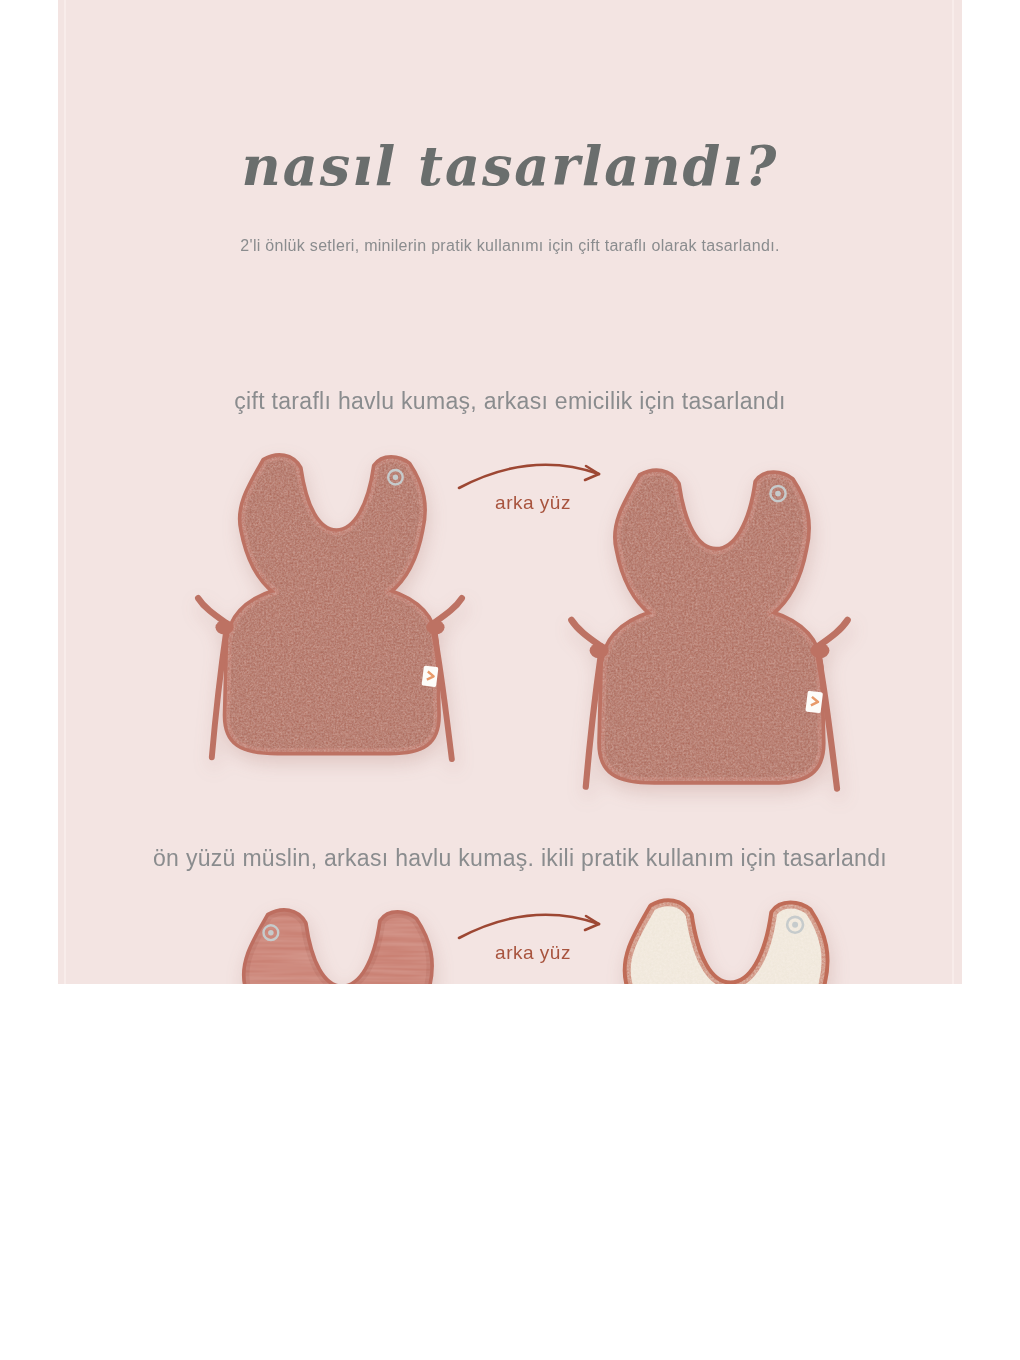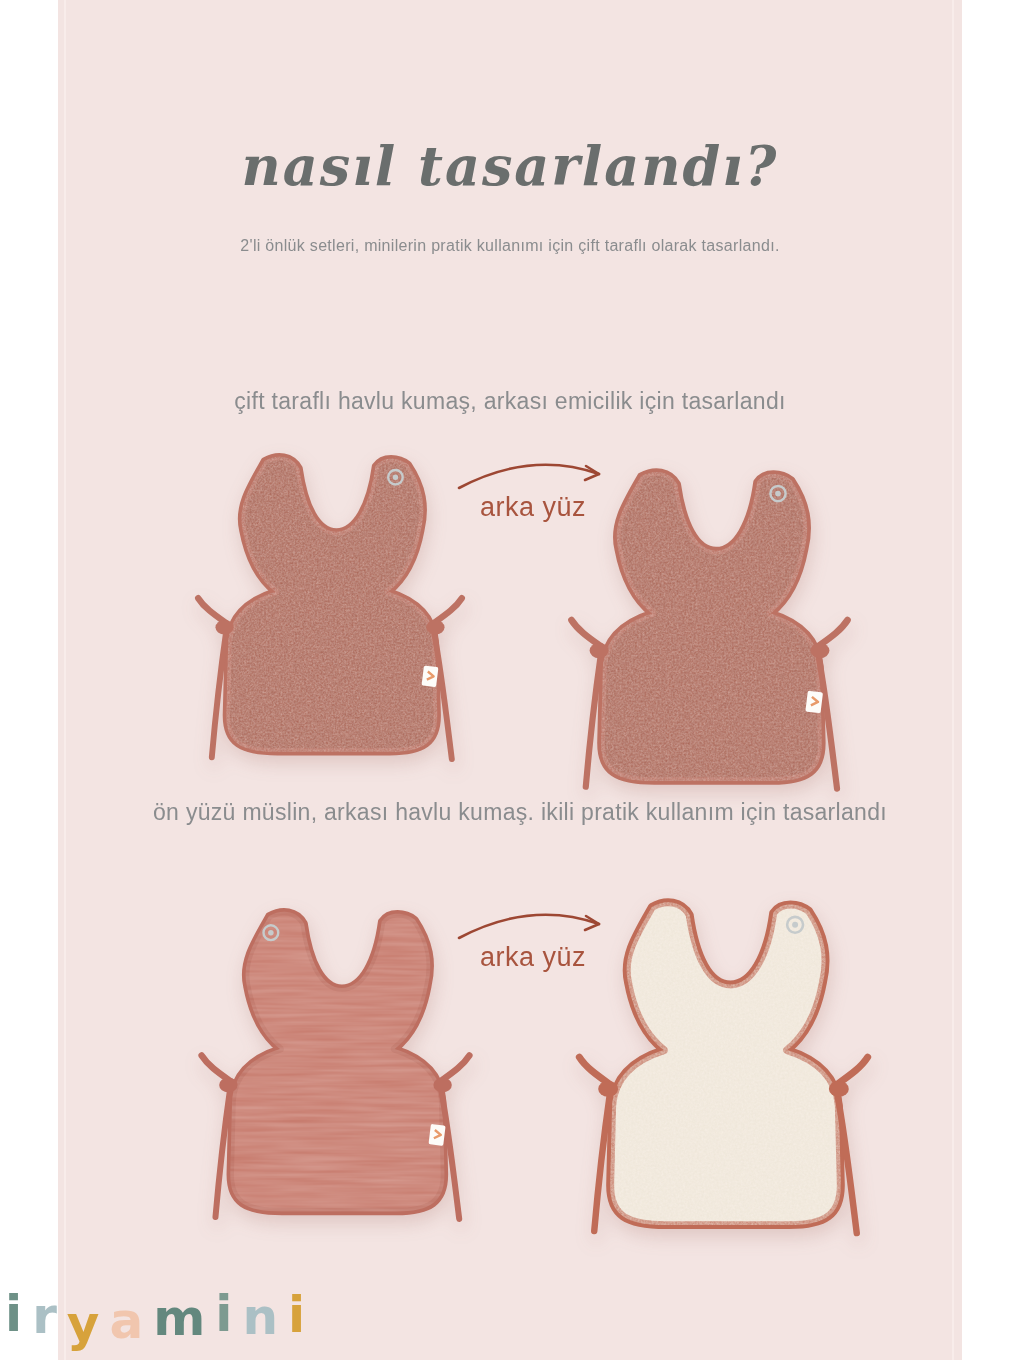--- a/index.html
+++ b/index.html
@@ -1,40 +1,40 @@
 <!DOCTYPE html>
 <html><head>
 <meta charset="utf-8">
 <style>
   html,body{margin:0;padding:0;}
   body{font-family:"Liberation Sans",sans-serif;}
-  .page{position:relative;width:1020px;height:1360px;background:var(--margin,#fff);overflow:hidden;}
+  .page{position:relative;width:1020px;height:984px;background:var(--margin,#fff);overflow:hidden;}
   .panel{position:absolute;top:0;bottom:0;left:58px;width:904px;background:var(--panel,#f3e4e2);}
   .seam{position:absolute;top:0;bottom:0;width:2px;background:var(--seam,#f8ecea);}
   .seam-left{left:6px;}
   .seam-right{right:8px;}
 
   .title{position:absolute;left:0;right:0;top:134px;margin:0;text-align:center;
          font-family:"DejaVu Serif",serif;font-style:italic;font-weight:600;
          font-size:54px;letter-spacing:2px;color:var(--title,#6a6e6d);}
   .intro{position:absolute;left:0;right:0;top:231px;text-align:center;
          font-size:16px;line-height:30px;letter-spacing:.3px;color:var(--text,#8a8c8e);}
   .caption{position:absolute;left:0;right:0;text-align:center;font-size:23px;
          letter-spacing:.3px;color:var(--text,#8a8c8e);}
   .caption-1{top:388px;}
-  .caption-2{top:799px;padding-left:20px;}
+  .caption-2{top:845px;padding-left:20px;}
 
   .bib-slot{position:absolute;}
   .bib-slot svg{width:100%;height:100%;overflow:visible;
          filter:drop-shadow(2px 8px 9px rgba(140,70,60,0.18));}
 
   .annotation{position:absolute;width:180px;text-align:center;}
   .annotation svg{display:block;width:160px;height:44px;margin:0 auto;overflow:visible;}
   .annotation .arrow-path{fill:none;stroke:var(--arrow,#9d4733);stroke-width:2.6;stroke-linecap:round;}
-  .annotation .ann-text{display:block;margin-top:-2px;font-size:27px;letter-spacing:.5px;
+  .annotation .ann-text{display:block;margin-top:-2px;font-size:19px;letter-spacing:.5px;
          color:var(--annot,#a8543e);}
 
   .logo{position:absolute;left:0;right:0;top:1285px;
         font-family:"DejaVu Sans",sans-serif;font-weight:bold;font-size:50px;}
   .logo span{display:inline-block;margin:0 5px;}
   .logo .l1{transform:translateY(2px);}
   .logo .l2{transform:translateY(10px);}
   .logo .l3{transform:translateY(7px);}
   .logo .l4{transform:translateY(4px);}
   .logo .l6{transform:translateY(3px);}

